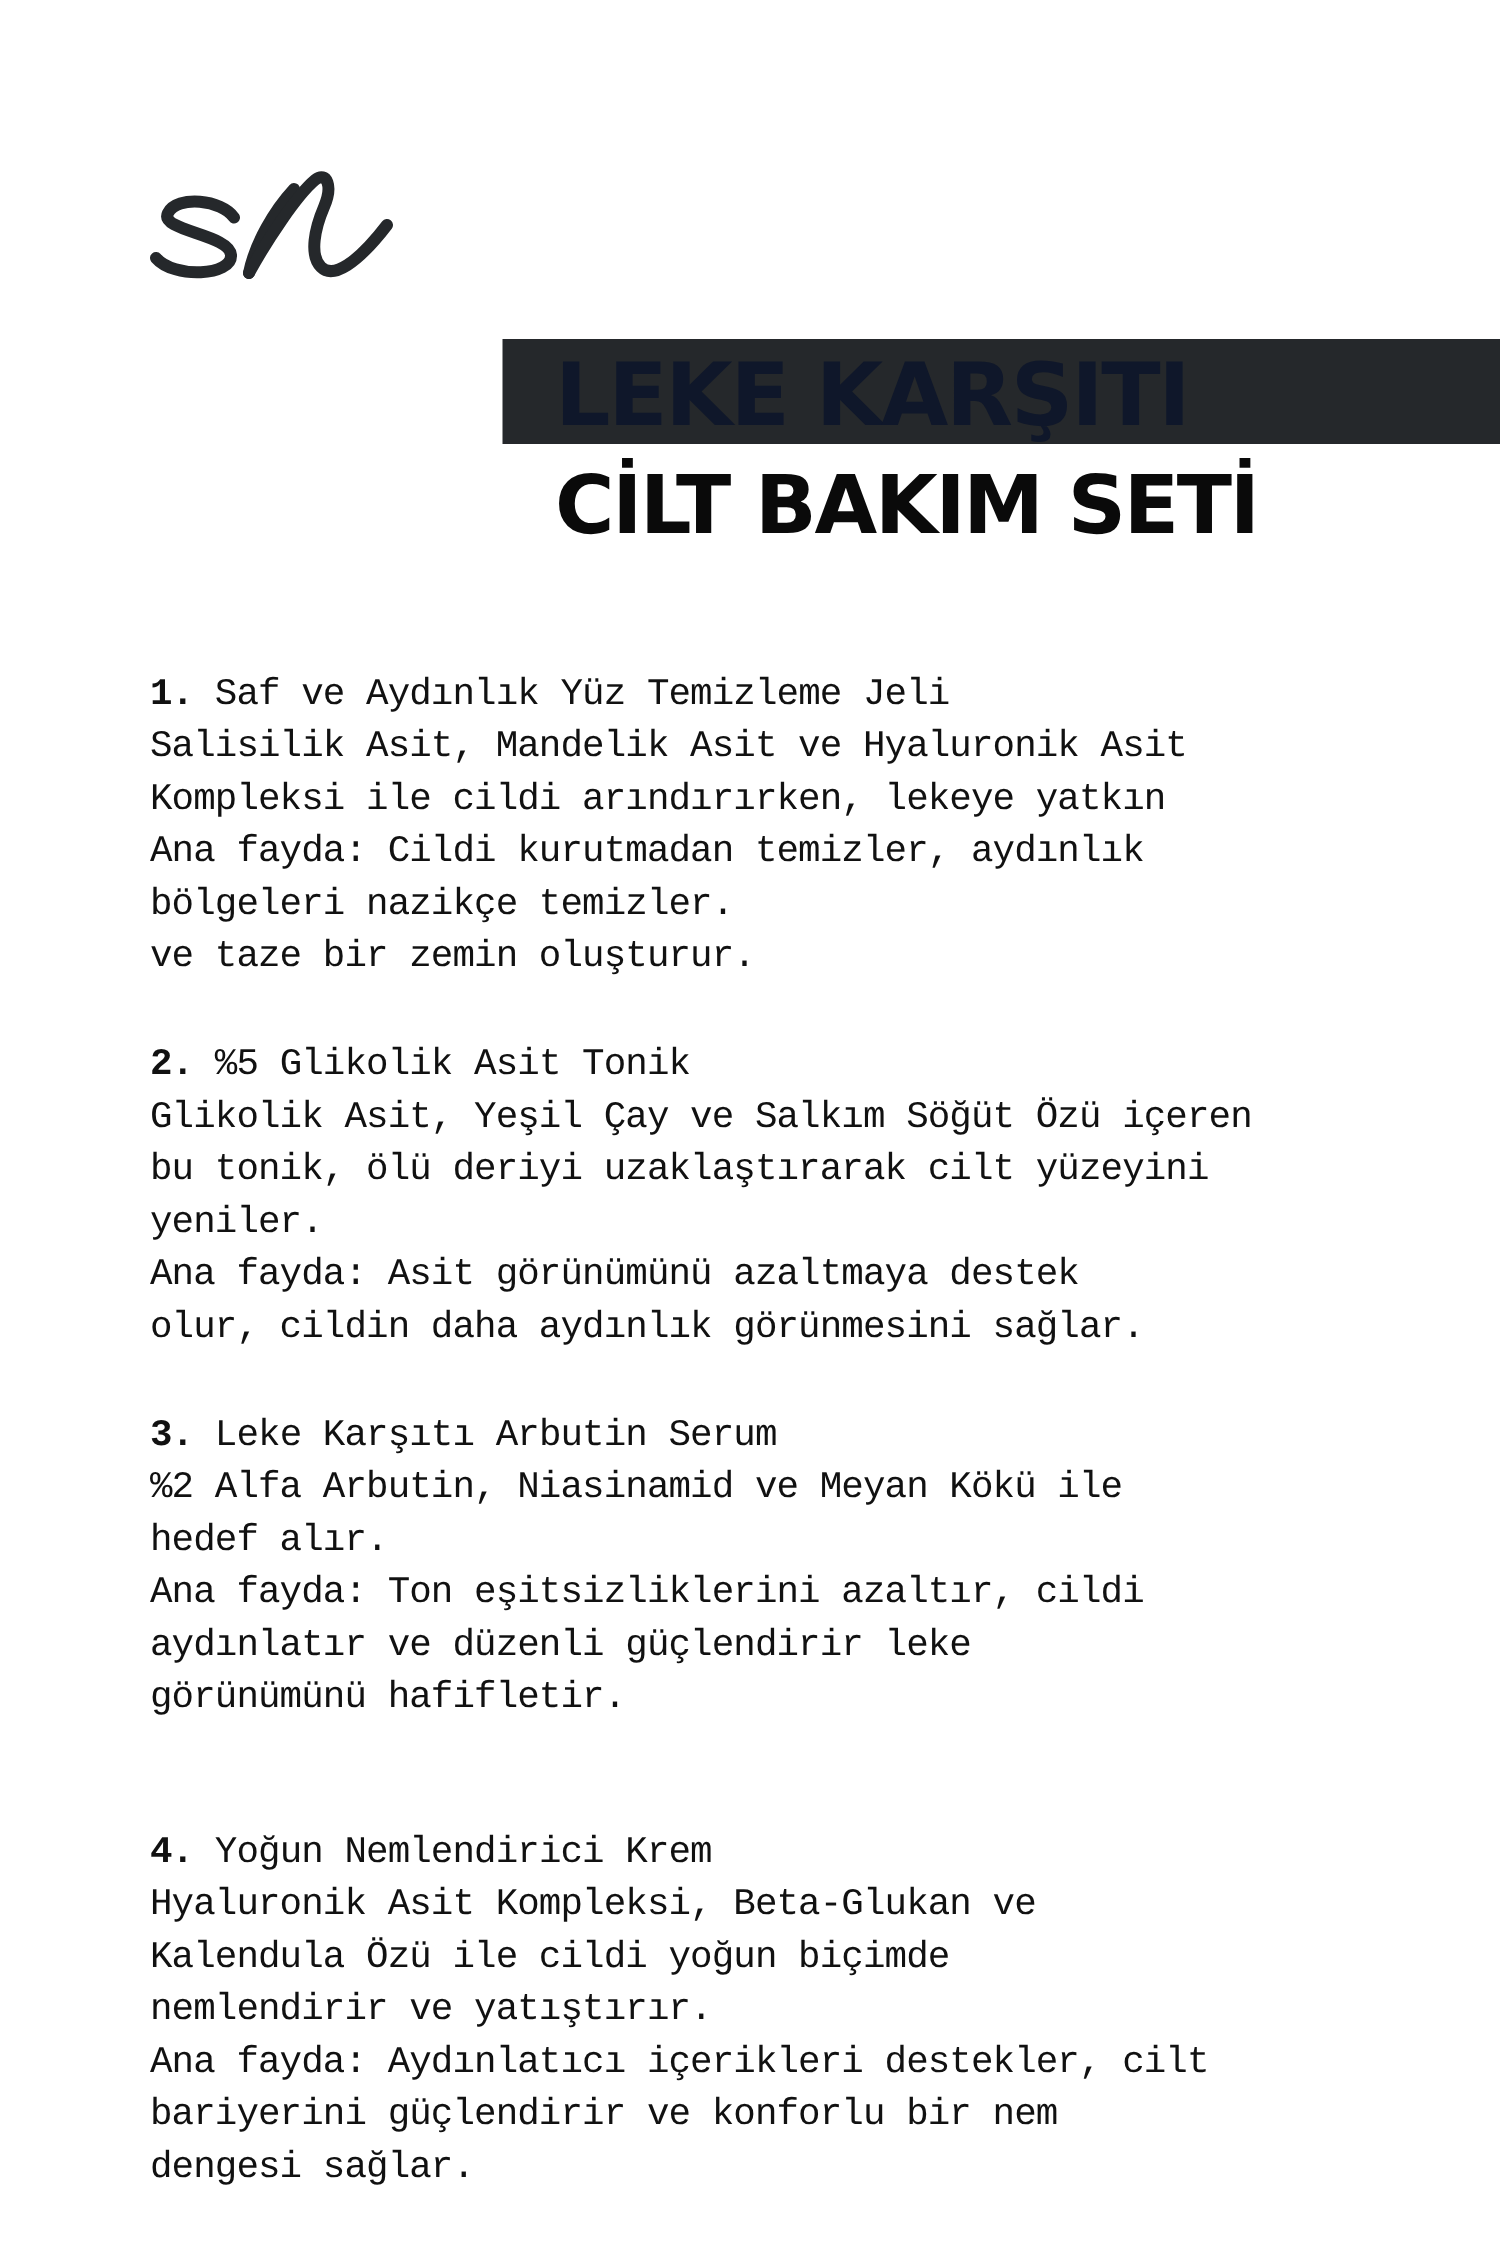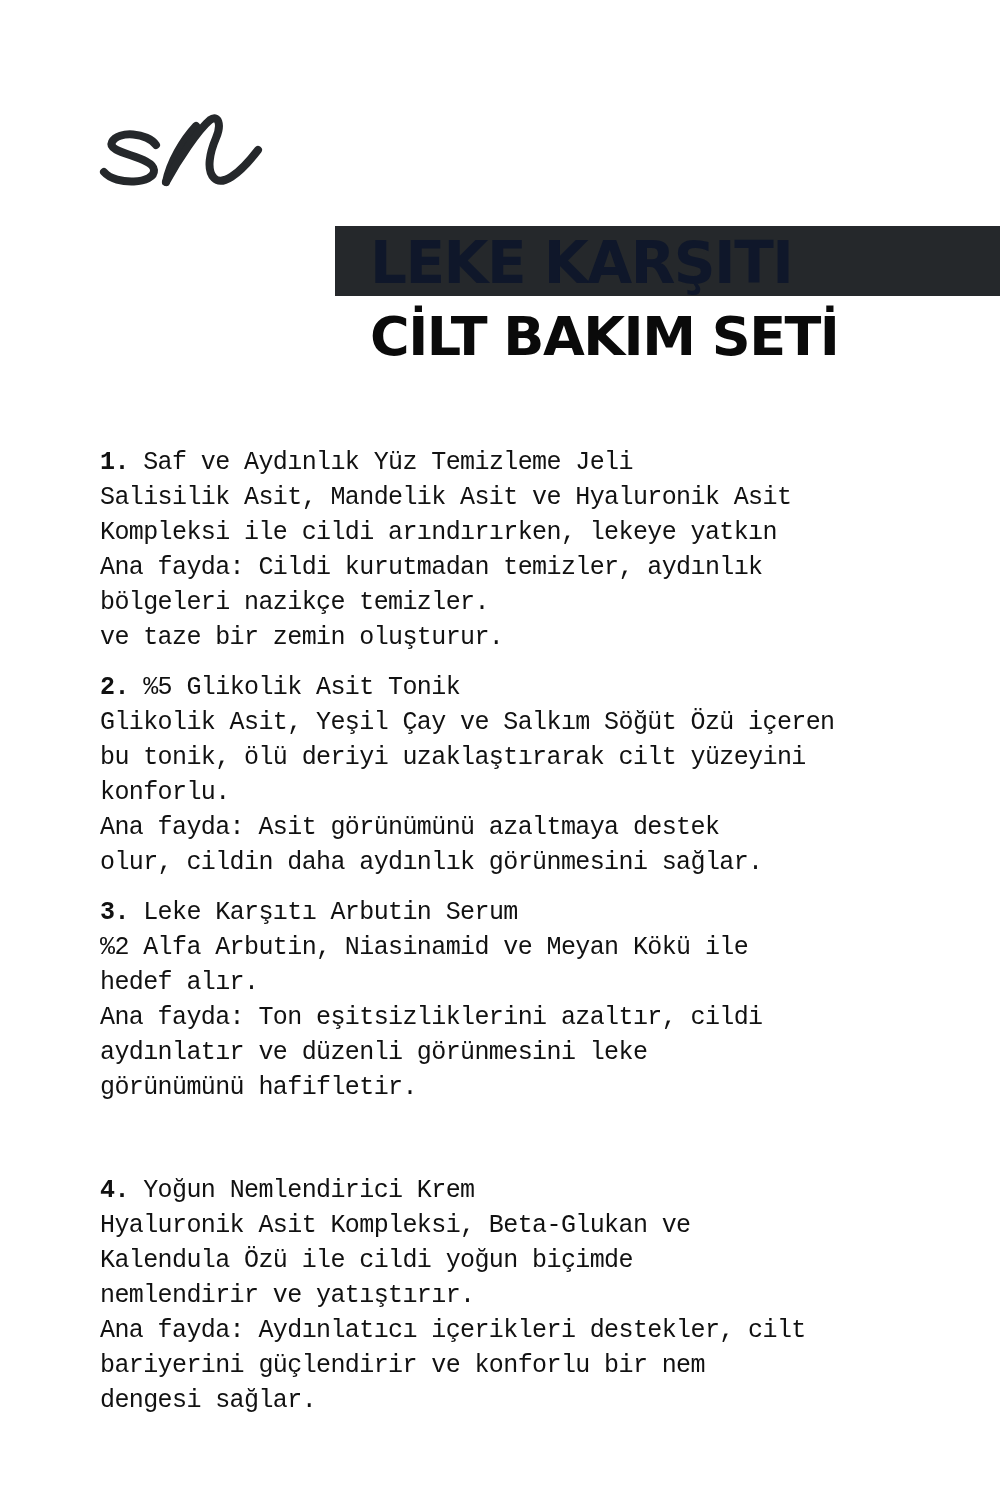--- a/index.html
+++ b/index.html
@@ -66,21 +66,21 @@
       letter-spacing: -0.6px;
     }
     .item {
       margin: 0;
     }
     .item p {
       margin: 0;
       white-space: nowrap;
     }
     .item + .item {
-      margin-top: 15px;
+      margin-top: 37px;
     }
     .item.gap-lg {
       margin-top: 68px;
     }
     .num {
       font-weight: 700;
     }
   </style>
 </head>
 <body>
@@ -110,31 +110,31 @@
     <p>Kompleksi ile cildi arındırırken, lekeye yatkın</p>
     <p>Ana fayda: Cildi kurutmadan temizler, aydınlık</p>
     <p>bölgeleri nazikçe temizler.</p>
     <p>ve taze bir zemin oluşturur.</p>
   </div>
 
   <div class="item">
     <p><span class="num">2.</span> <span>%5 Glikolik Asit Tonik</span></p>
     <p>Glikolik Asit, Yeşil Çay ve Salkım Söğüt Özü içeren</p>
     <p>bu tonik, ölü deriyi uzaklaştırarak cilt yüzeyini</p>
-    <p>konforlu.</p>
+    <p>yeniler.</p>
     <p>Ana fayda: Asit görünümünü azaltmaya destek</p>
     <p>olur, cildin daha aydınlık görünmesini sağlar.</p>
   </div>
 
   <div class="item">
     <p><span class="num">3.</span> <span>Leke Karşıtı Arbutin Serum</span></p>
     <p>%2 Alfa Arbutin, Niasinamid ve Meyan Kökü ile</p>
     <p>hedef alır.</p>
     <p>Ana fayda: Ton eşitsizliklerini azaltır, cildi</p>
-    <p>aydınlatır ve düzenli görünmesini leke</p>
+    <p>aydınlatır ve düzenli güçlendirir leke</p>
     <p>görünümünü hafifletir.</p>
   </div>
 
   <div class="item gap-lg">
     <p><span class="num">4.</span> <span>Yoğun Nemlendirici Krem</span></p>
     <p>Hyaluronik Asit Kompleksi, Beta-Glukan ve</p>
     <p>Kalendula Özü ile cildi yoğun biçimde</p>
     <p>nemlendirir ve yatıştırır.</p>
     <p>Ana fayda: Aydınlatıcı içerikleri destekler, cilt</p>
     <p>bariyerini güçlendirir ve konforlu bir nem</p>

